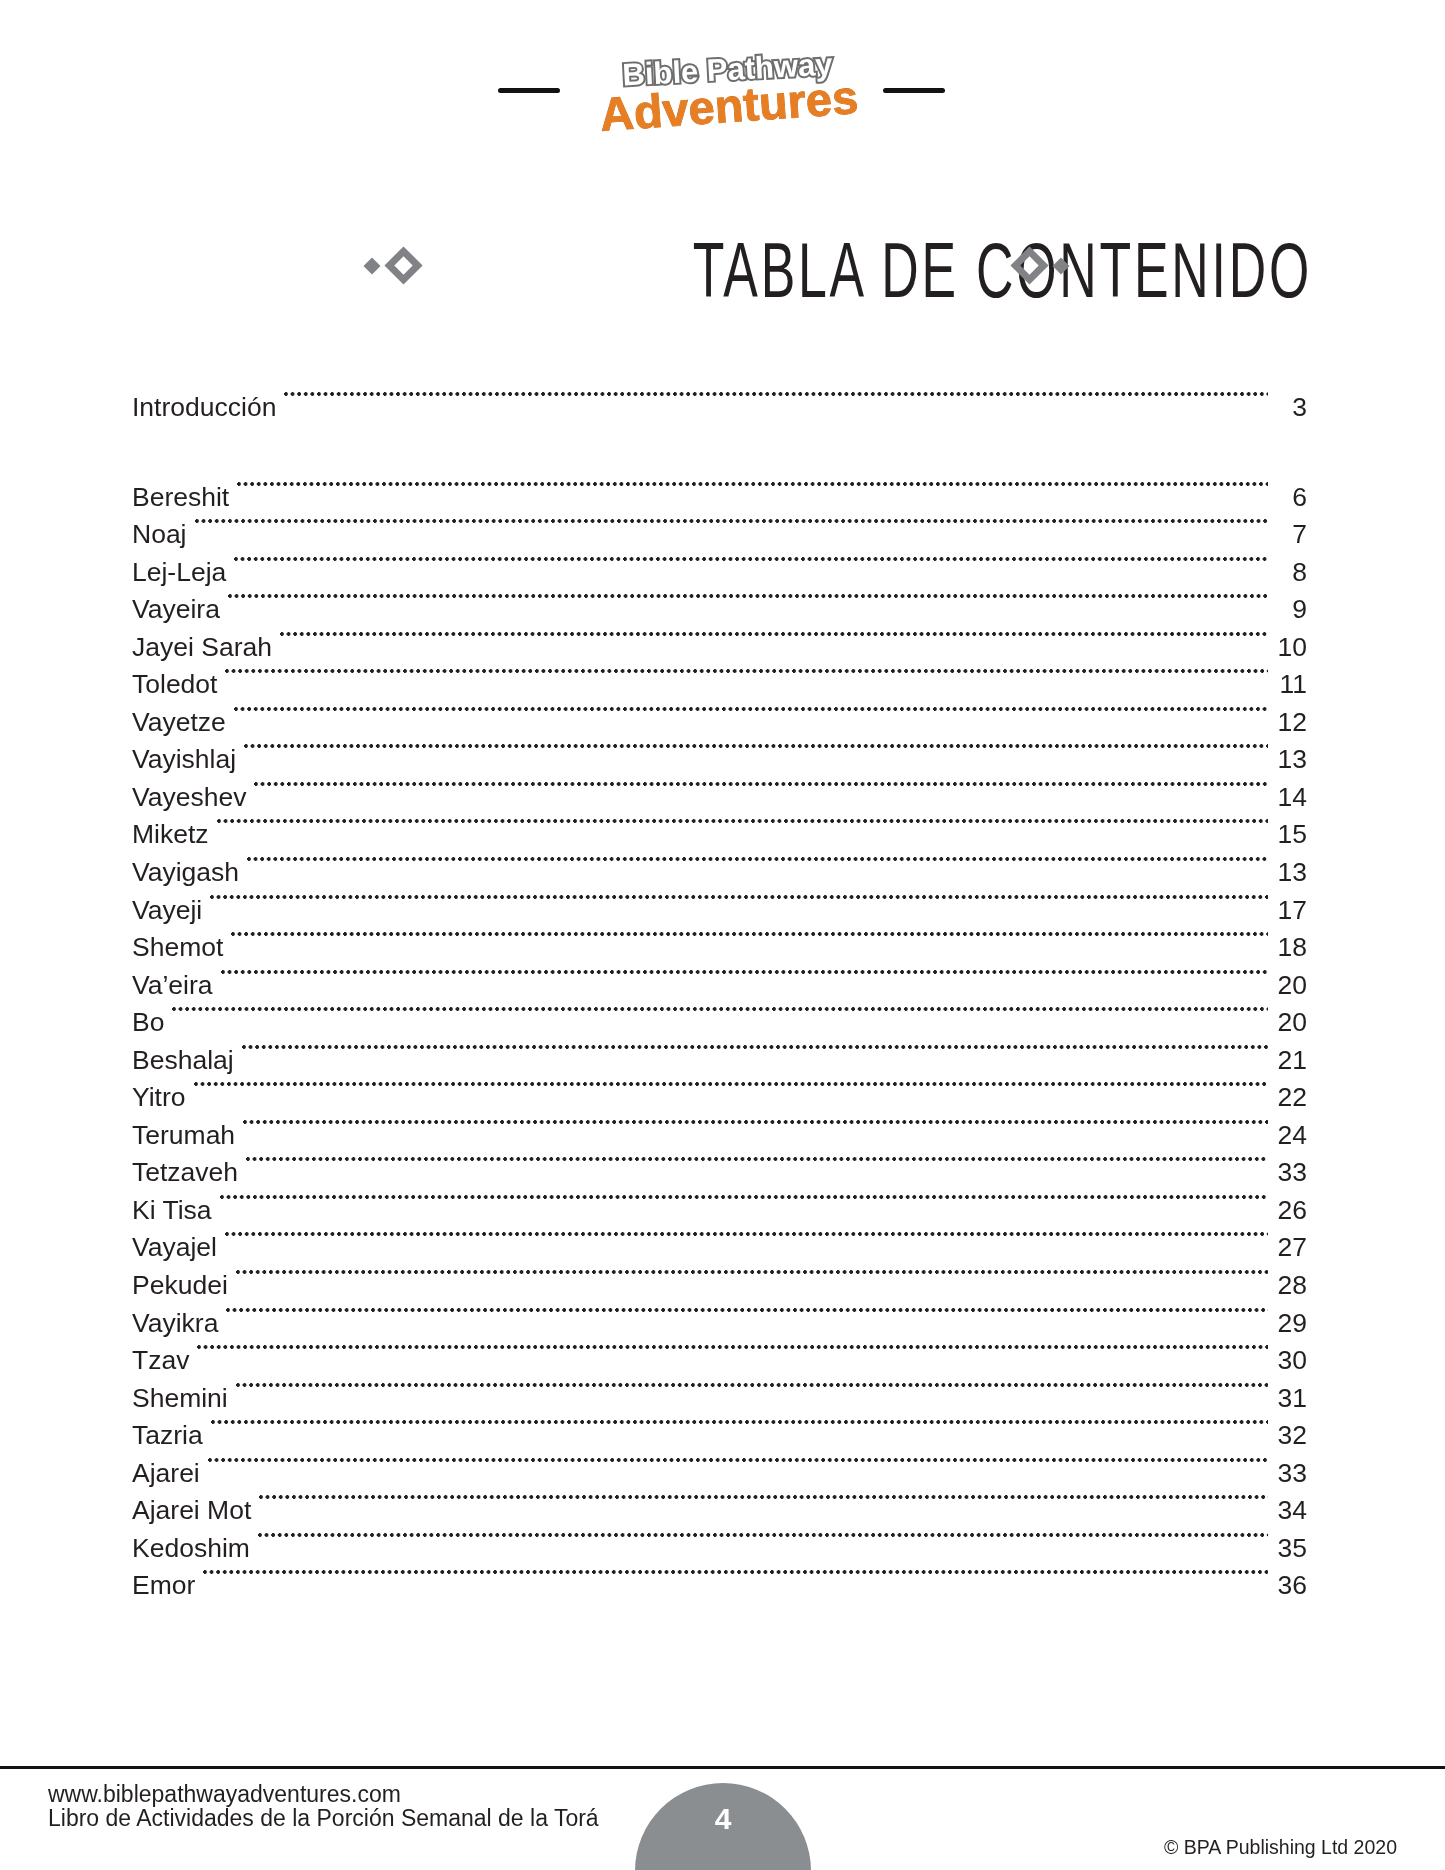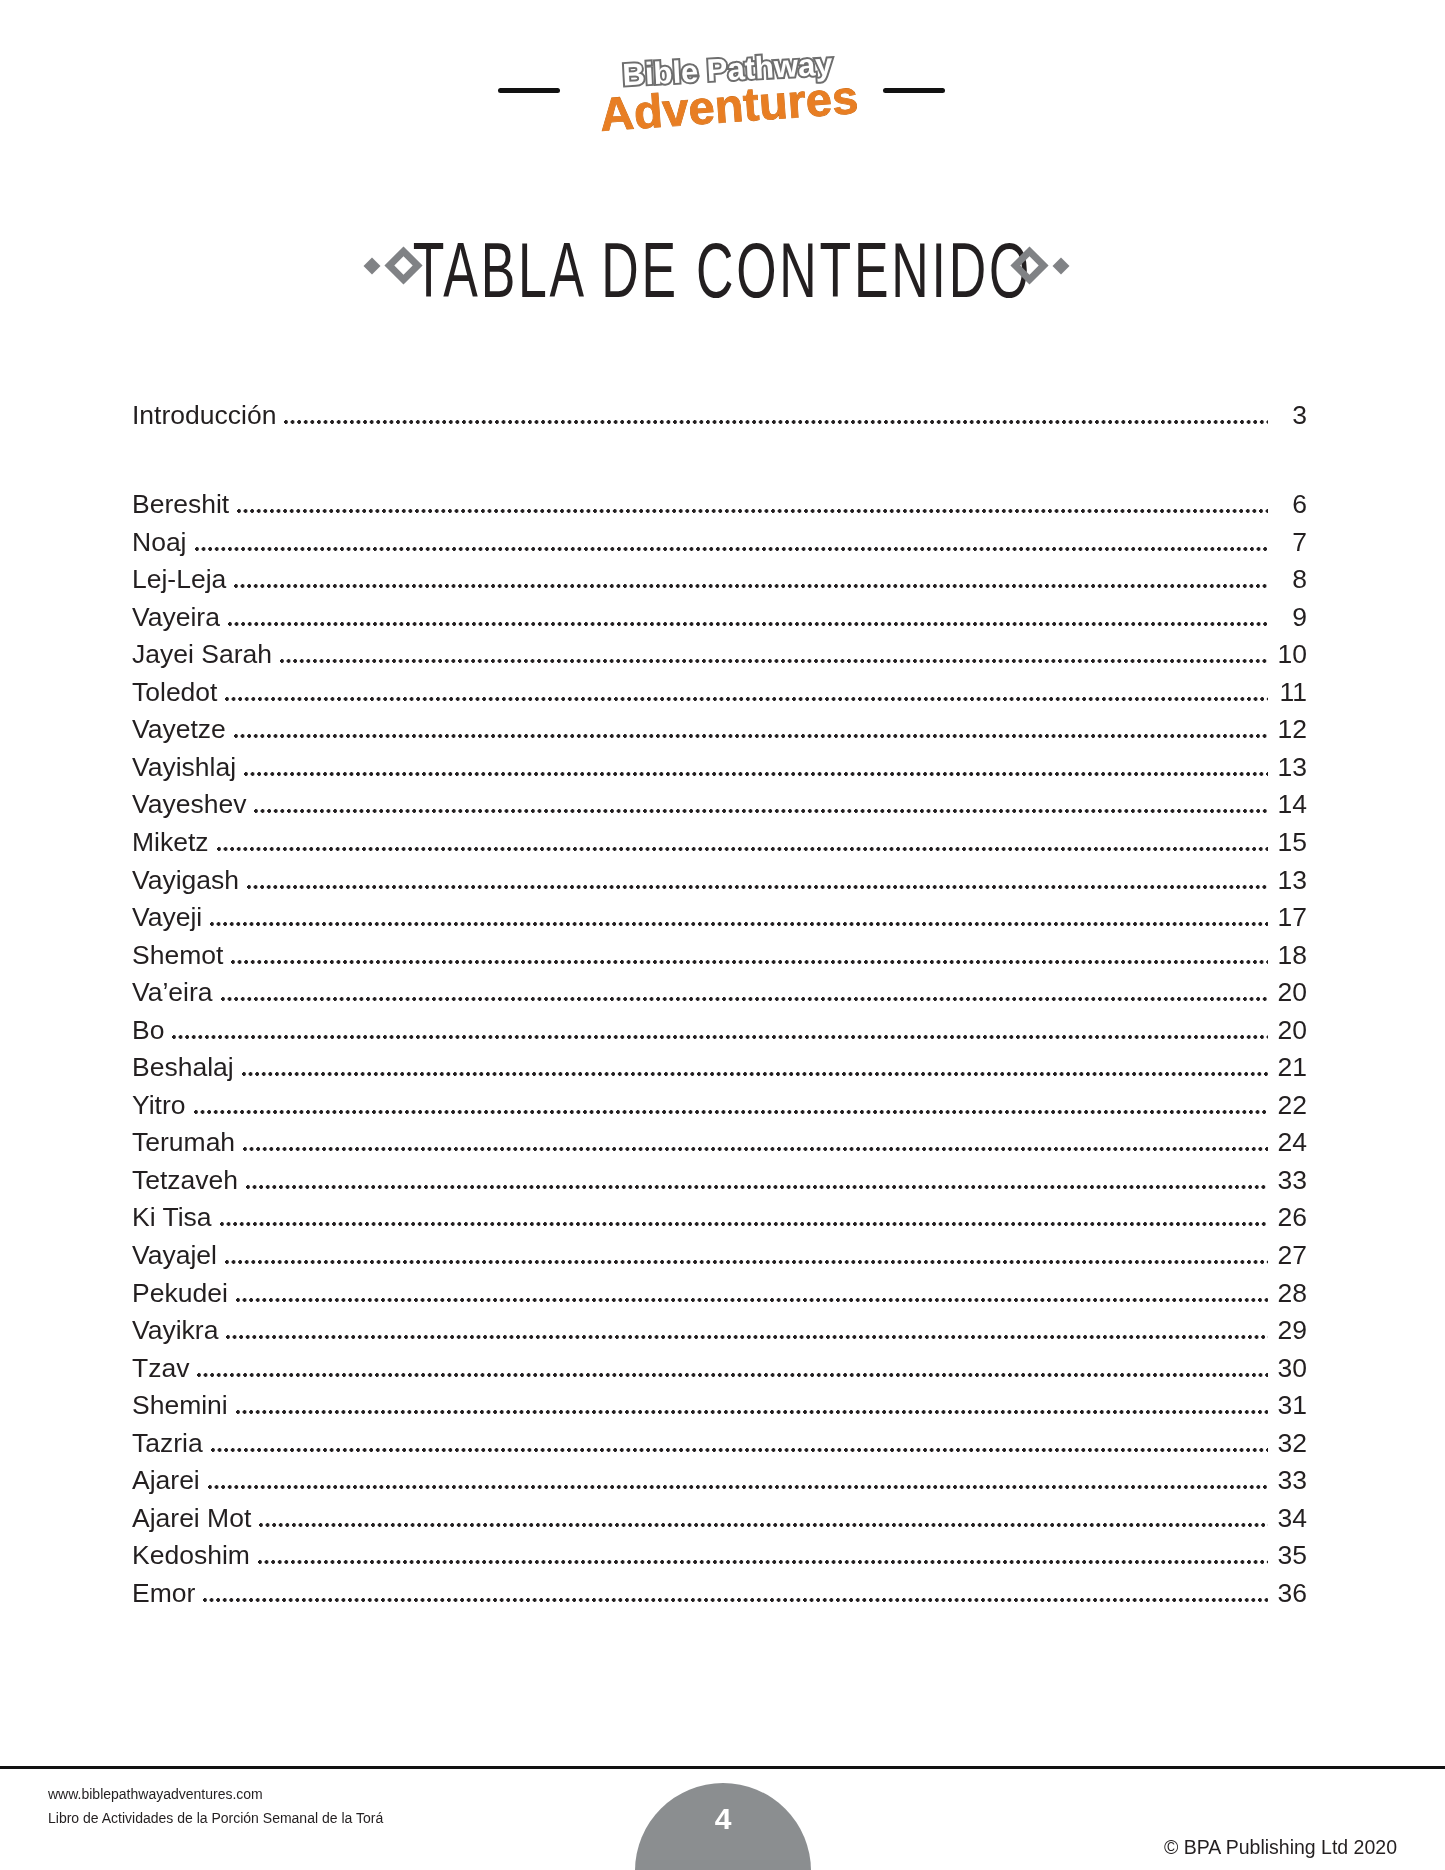--- a/index.html
+++ b/index.html
@@ -27,21 +27,21 @@
     border-radius:3px;
   }
   .logo-dash.left{left:498px;top:88px;}
   .logo-dash.right{left:883px;top:88px;}
   .logo-svg{position:absolute;left:478px;top:18px;}
 
   
   .title-wrap{
     position:absolute;
     left:0;top:234px;width:1445px;
-    text-align:center;
+    text-align:right;
   }
   .title-text{
     display:inline-block;
     font-size:74px;
     line-height:1;
     letter-spacing:4px;
     font-weight:400;
     color:var(--text);
     transform:scale(0.70,1.06);
     transform-origin:center;
@@ -70,21 +70,21 @@
 
   
   .toc{
     position:absolute;
     left:132px;
     top:392px;
     width:1175px;
   }
   .toc-row{
     display:flex;
-    align-items:flex-end;
+    align-items:flex-start;
     height:37.55px;
   }
   .toc-label{
     font-size:26.5px;
     line-height:30px;
     white-space:nowrap;
     padding-right:4px;
   }
   .toc-dots{
     flex:1;
@@ -106,21 +106,21 @@
   
   .footer-rule{
     position:absolute;
     left:0;top:1766px;
     width:1445px;height:3px;
     background:#121212;
   }
   .footer-left{
     position:absolute;
     left:48px;top:1783px;
-    font-size:14px;
+    font-size:23px;
     line-height:23.5px;
   }
   .footer-right{
     position:absolute;
     right:48px;top:1836px;
     font-size:19.5px;
   }
   .page-circle{
     position:absolute;
     left:635px;top:1783px;

